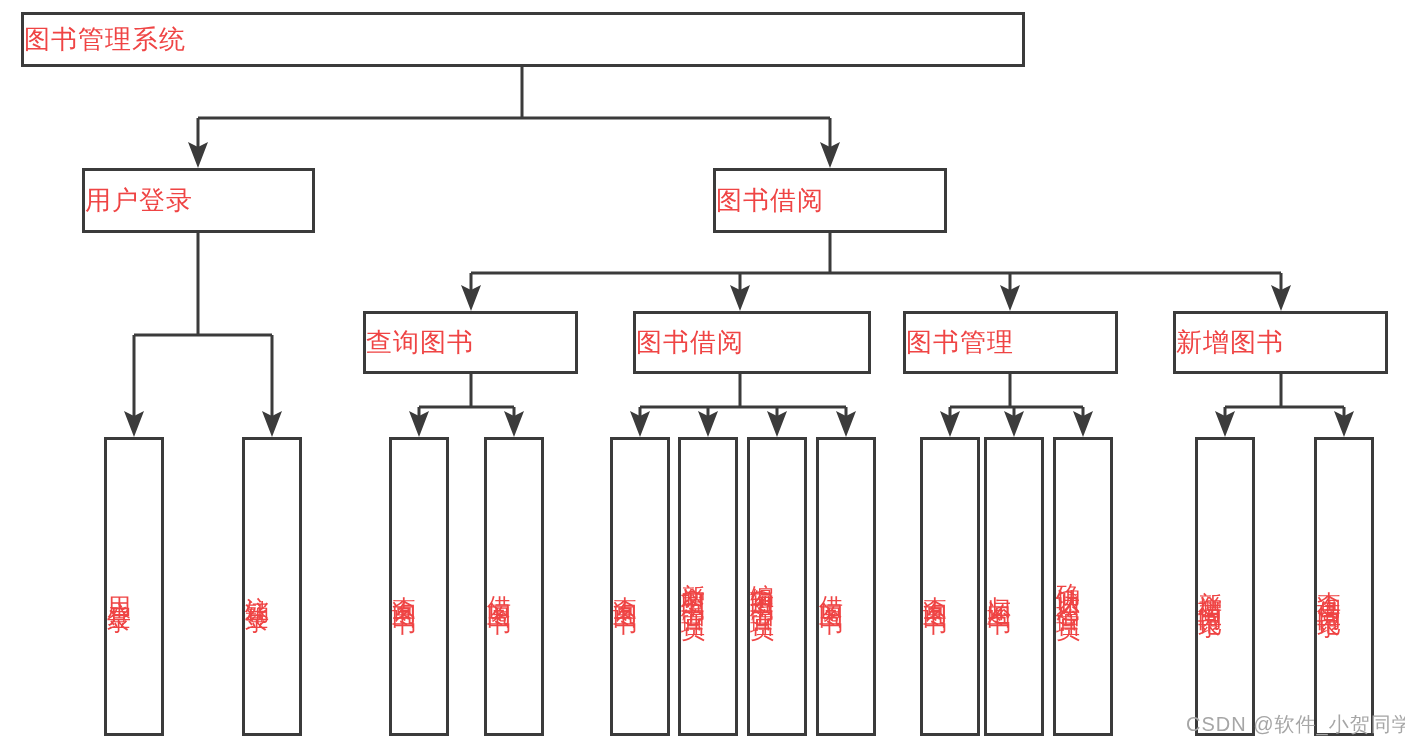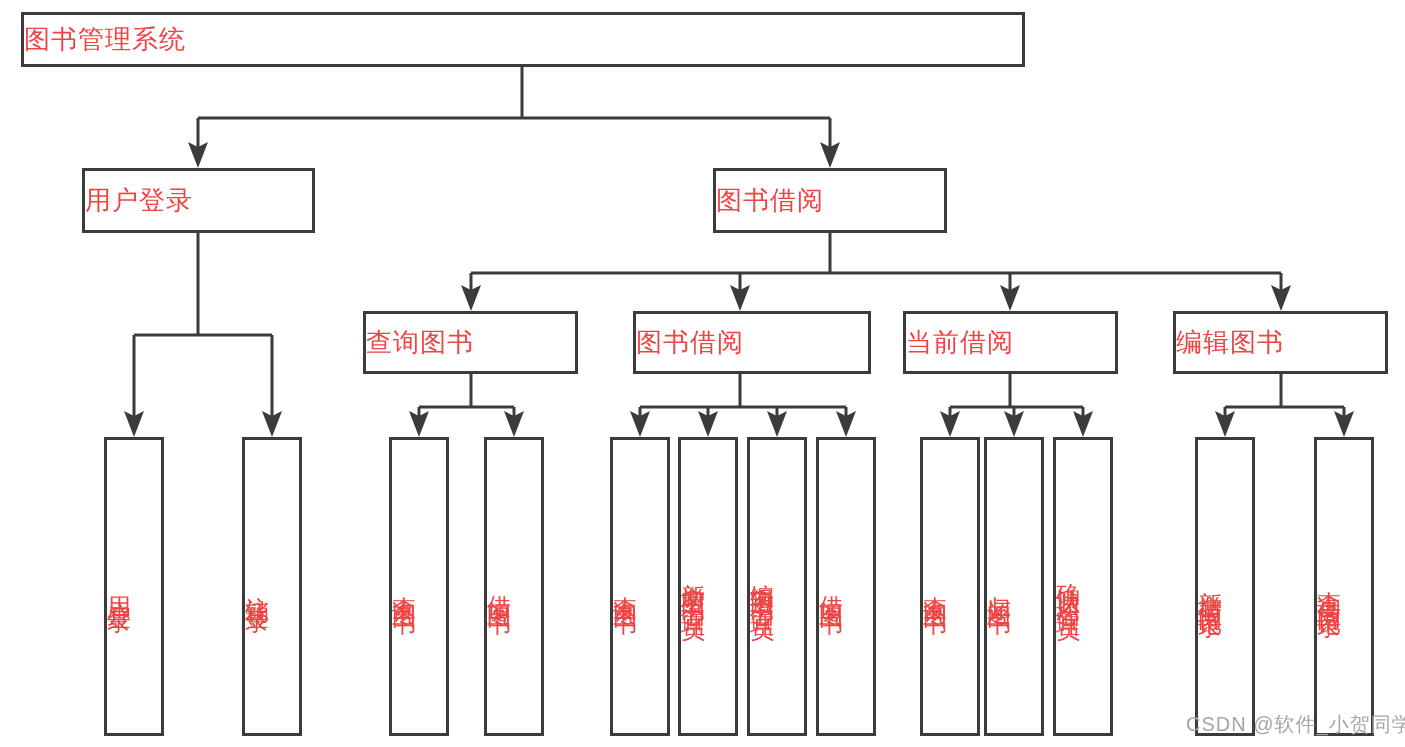--- a/index.html
+++ b/index.html
@@ -117,24 +117,24 @@
     <span>图书借阅</span>
   </div>
 
   <div class="node hbox n-rec">
     <span>查询图书</span>
   </div>
   <div class="node hbox n-borrow">
     <span>图书借阅</span>
   </div>
   <div class="node hbox n-cur">
-    <span>当前借阅</span>
+    <span>图书管理</span>
   </div>
   <div class="node hbox n-rc">
-    <span>编辑图书</span>
+    <span>新增图书</span>
   </div>
 
   <div class="node leaf lf-1">
     <span class="vtext">用户登录</span>
   </div>
   <div class="node leaf lf-2">
     <span class="vtext">注销登录</span>
   </div>
   <div class="node leaf lf-3">
     <span class="vtext">查询图书</span>

